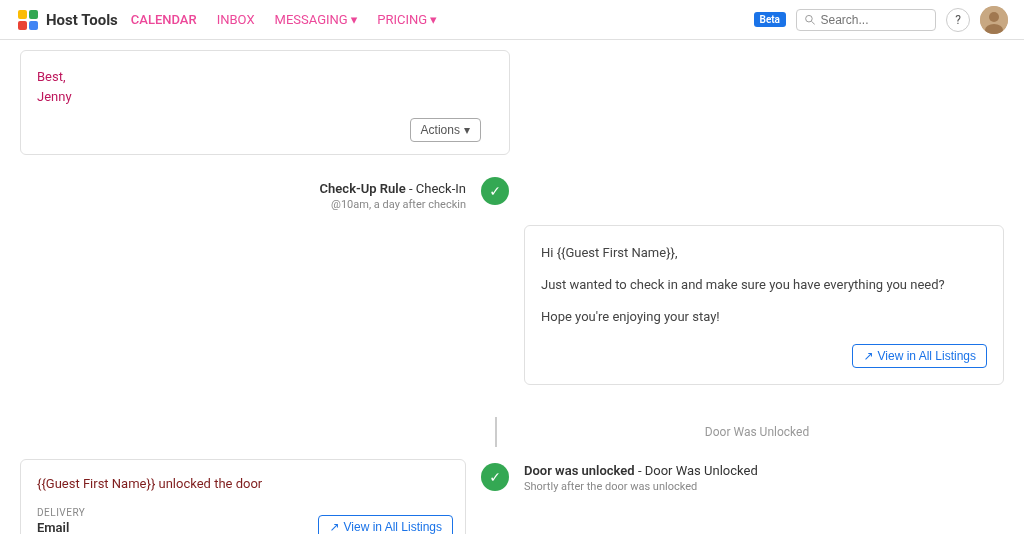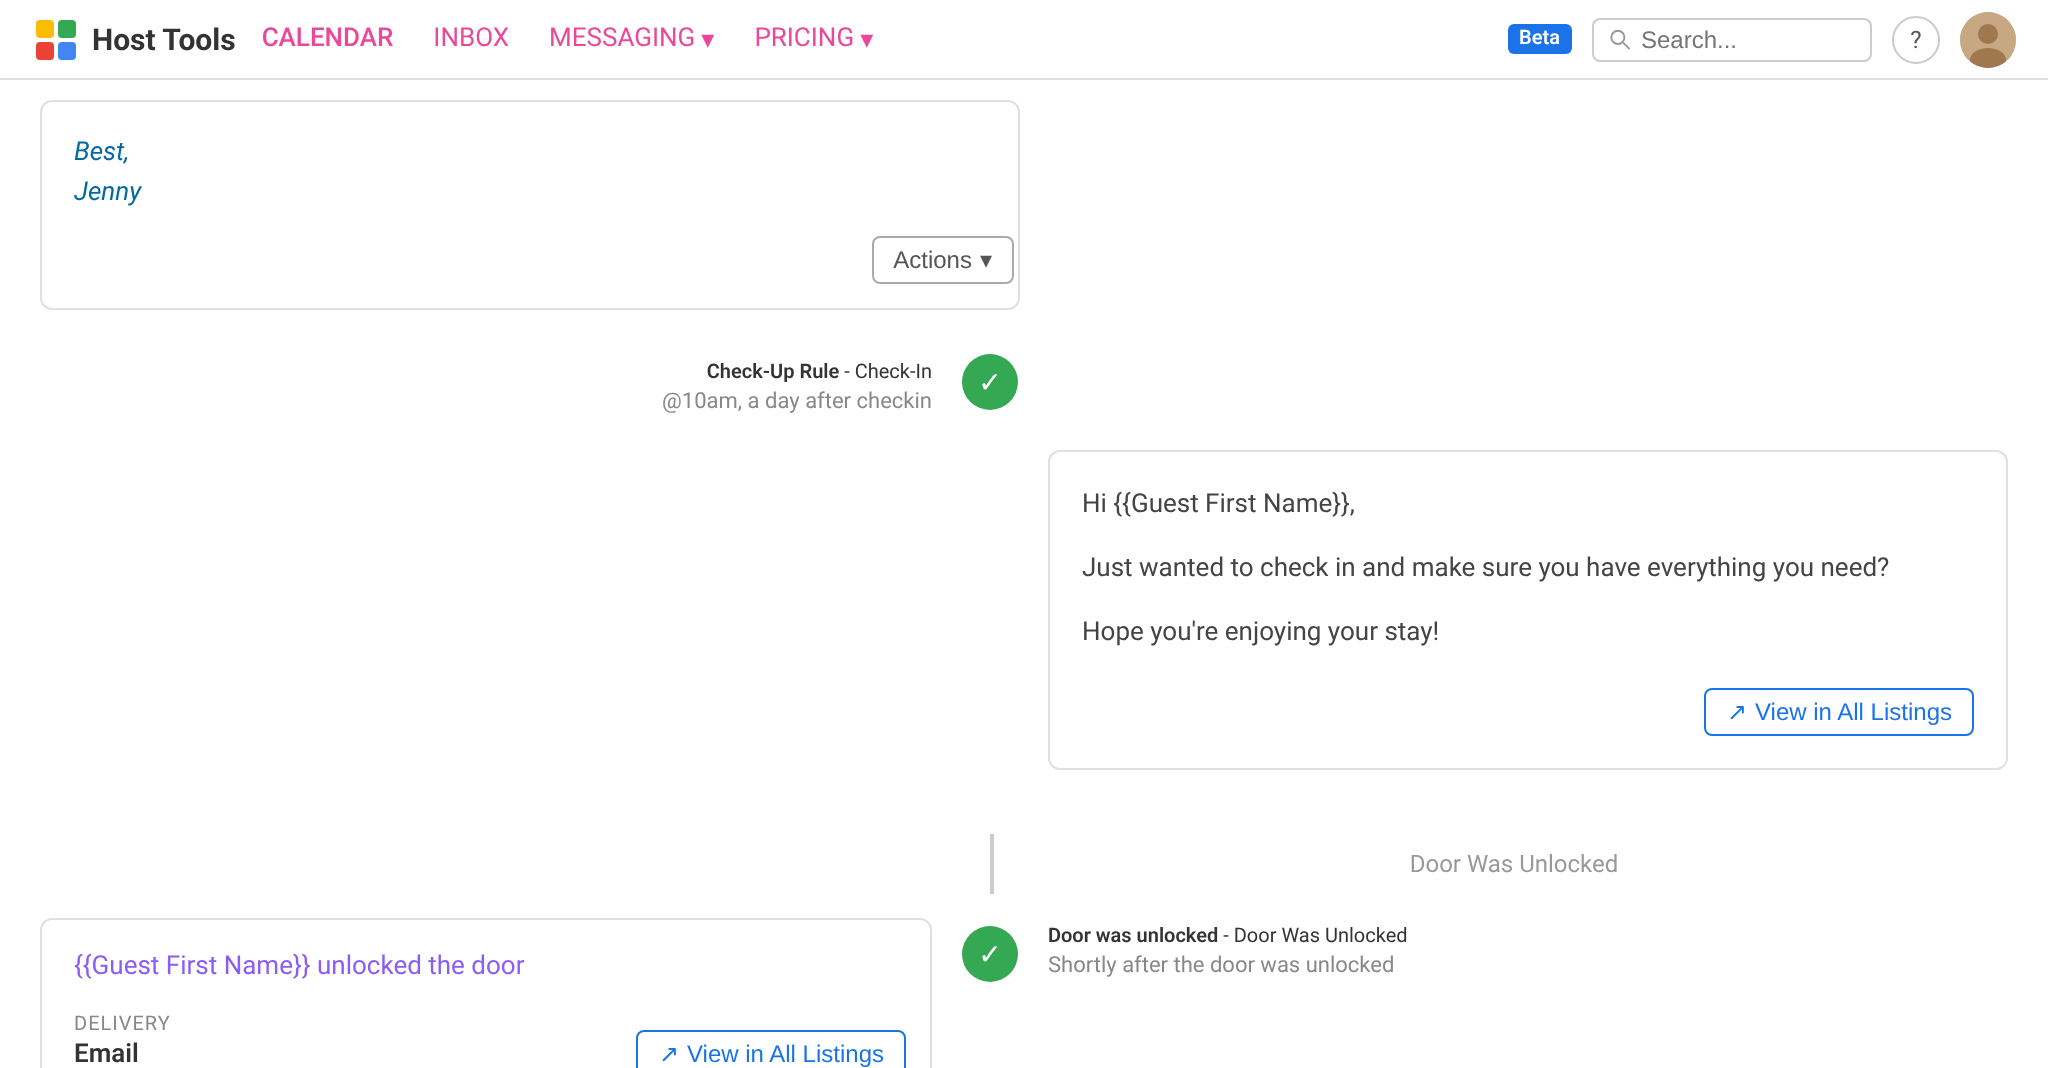--- a/index.html
+++ b/index.html
@@ -109,41 +109,40 @@
     .message-card {
       background: #fff;
       border: 1px solid #e0e0e0;
       border-radius: 6px;
       padding: 16px;
       margin-bottom: 12px;
       position: relative;
     }
     .message-card-text {
       font-size: 13px;
-      color: #0369a1;
+      color: #be185d;
       line-height: 1.5;
-      font-style: italic;
     }
     .actions-btn {
       position: absolute;
       bottom: 12px;
-      right: 2px;
+      right: 28px;
       border: 1px solid #aaa;
       border-radius: 4px;
       background: #fff;
       padding: 4px 10px;
       font-size: 12px;
       color: #555;
       cursor: pointer;
       display: flex;
       align-items: center;
       gap: 4px;
     }
     .rule-title {
-      font-size: 10px;
+      font-size: 13px;
       color: #333;
     }
     .rule-title strong {
       font-weight: 600;
     }
     .rule-subtitle {
       font-size: 11px;
       color: #888;
       margin-top: 2px;
     }
@@ -193,21 +192,21 @@
     .doc-card {
       background: #fff;
       border: 1px solid #e0e0e0;
       border-radius: 6px;
       padding: 16px;
       width: 100%;
       position: relative;
     }
     .doc-card-text {
       font-size: 13px;
-      color: #8b5cf6;
+      color: #7f1d1d;
       margin-bottom: 16px;
     }
     .delivery-label {
       font-size: 10px;
       color: #888;
       text-transform: uppercase;
       letter-spacing: 0.5px;
       margin-bottom: 2px;
     }
     .delivery-value {

